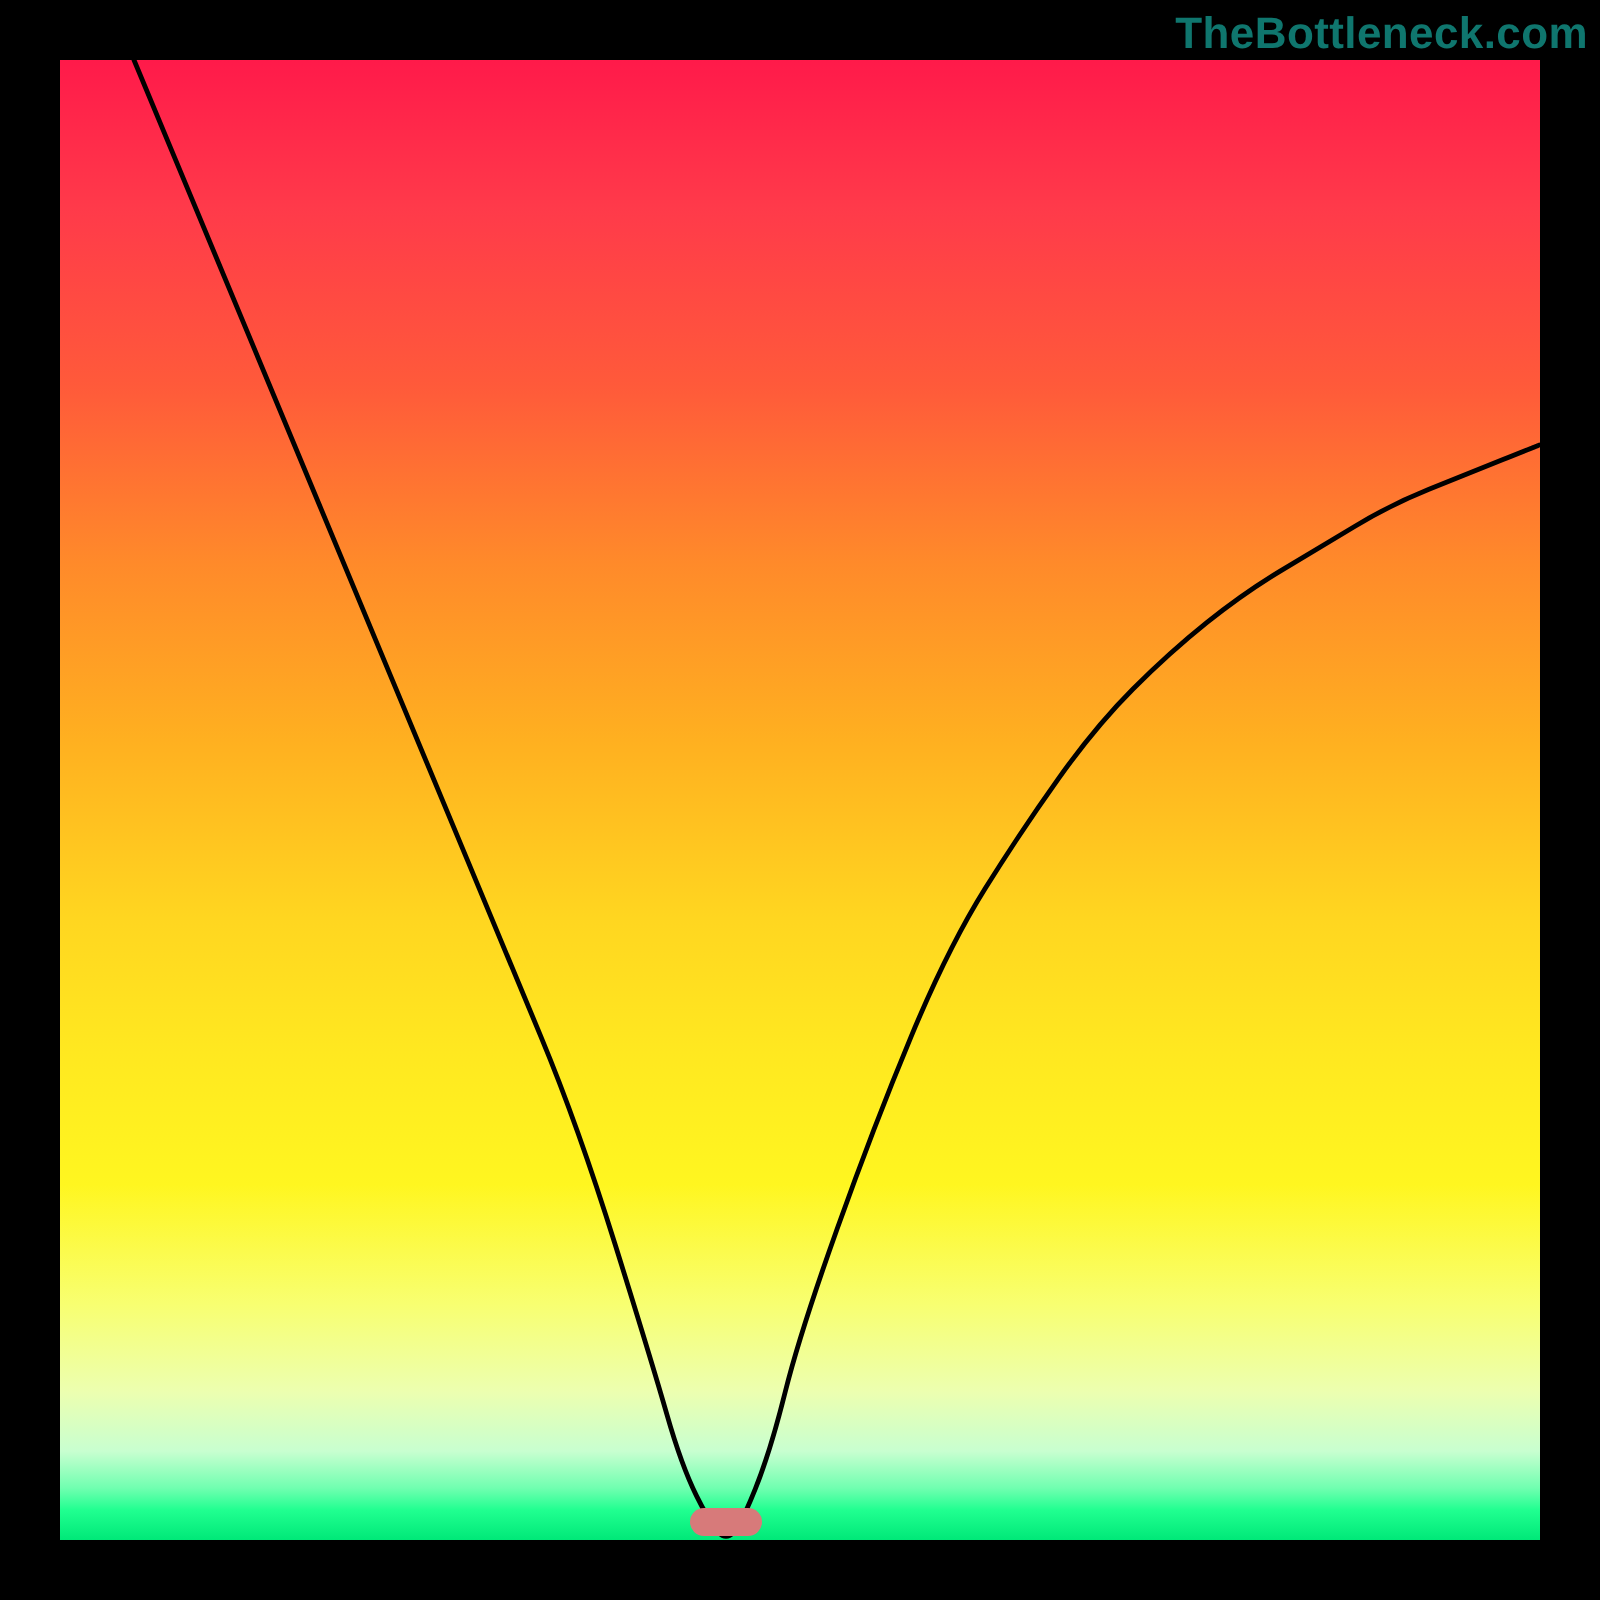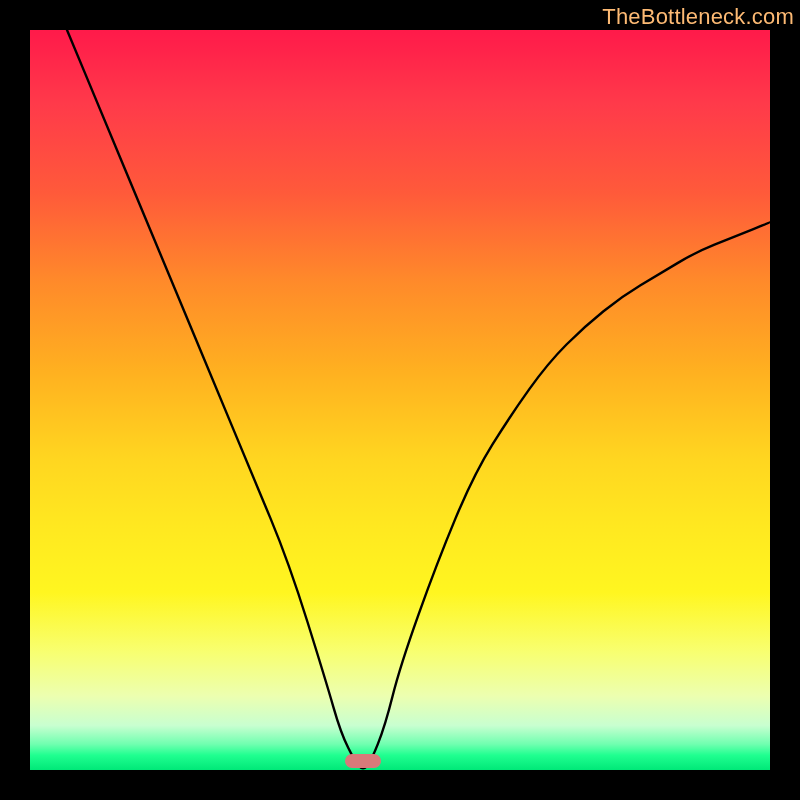--- a/index.html
+++ b/index.html
@@ -37,23 +37,23 @@
       #c8ffd0 94%,
       #70ffb0 96.5%,
       #20ff90 98%,
       #00e878 100%
     );
   }
   .watermark {
     position: absolute;
     top: 4px;
     right: 6px;
-    color: #fdba74;
+    color: #0f766e;
     font-size: 22px;
-    font-weight: 400;
+    font-weight: 700;
     letter-spacing: 0.2px;
     user-select: none;
   }
   svg.curve {
     position: absolute;
     left: 0;
     top: 0;
     width: 740px;
     height: 740px;
   }

